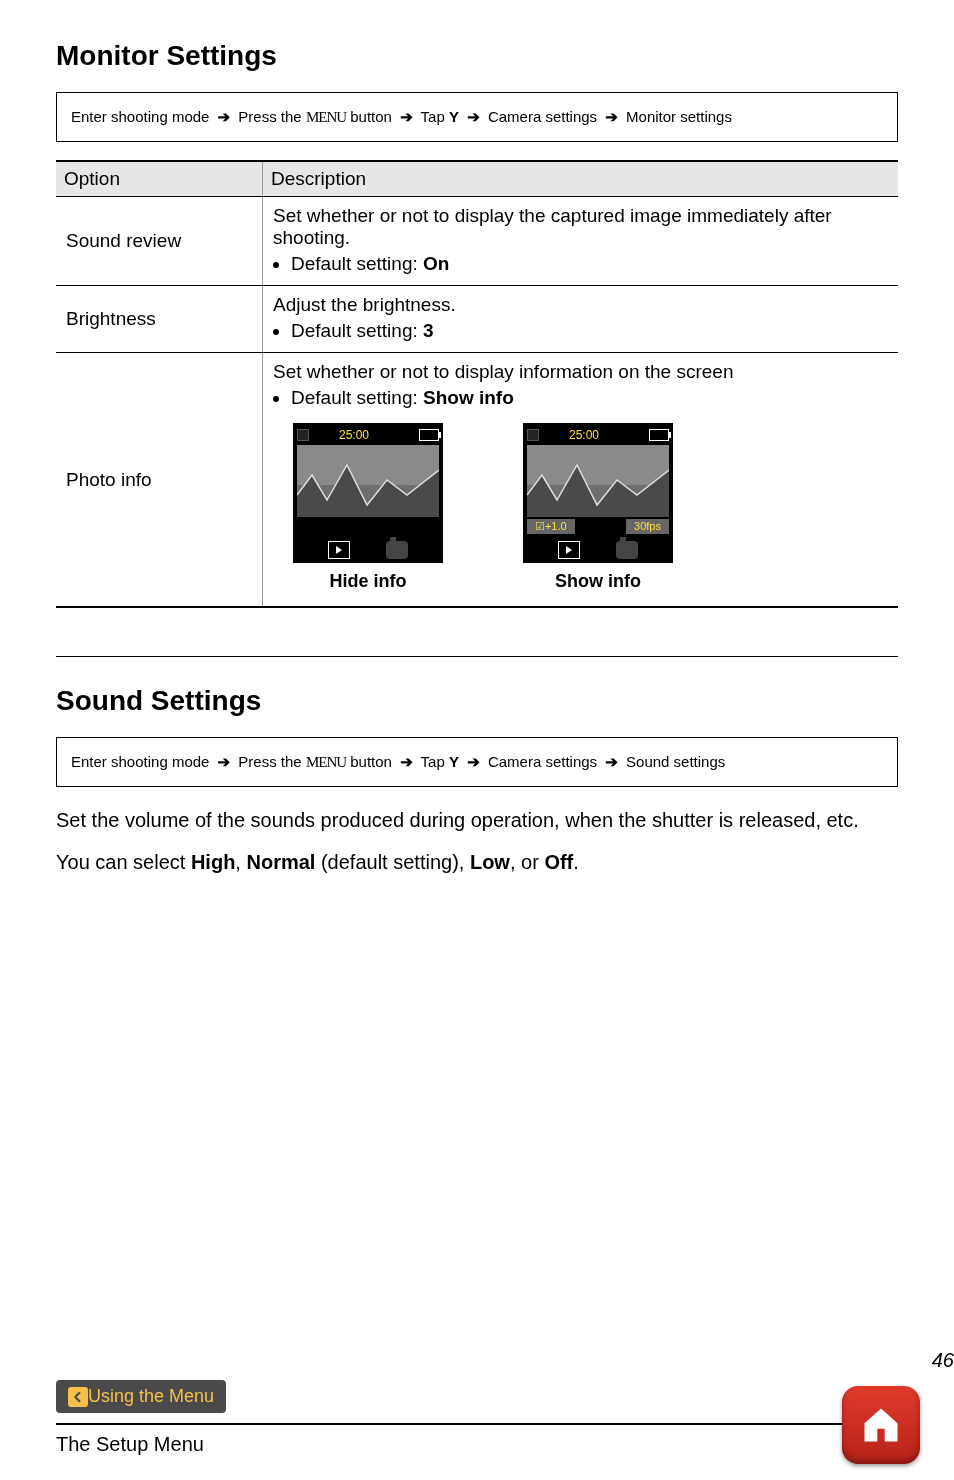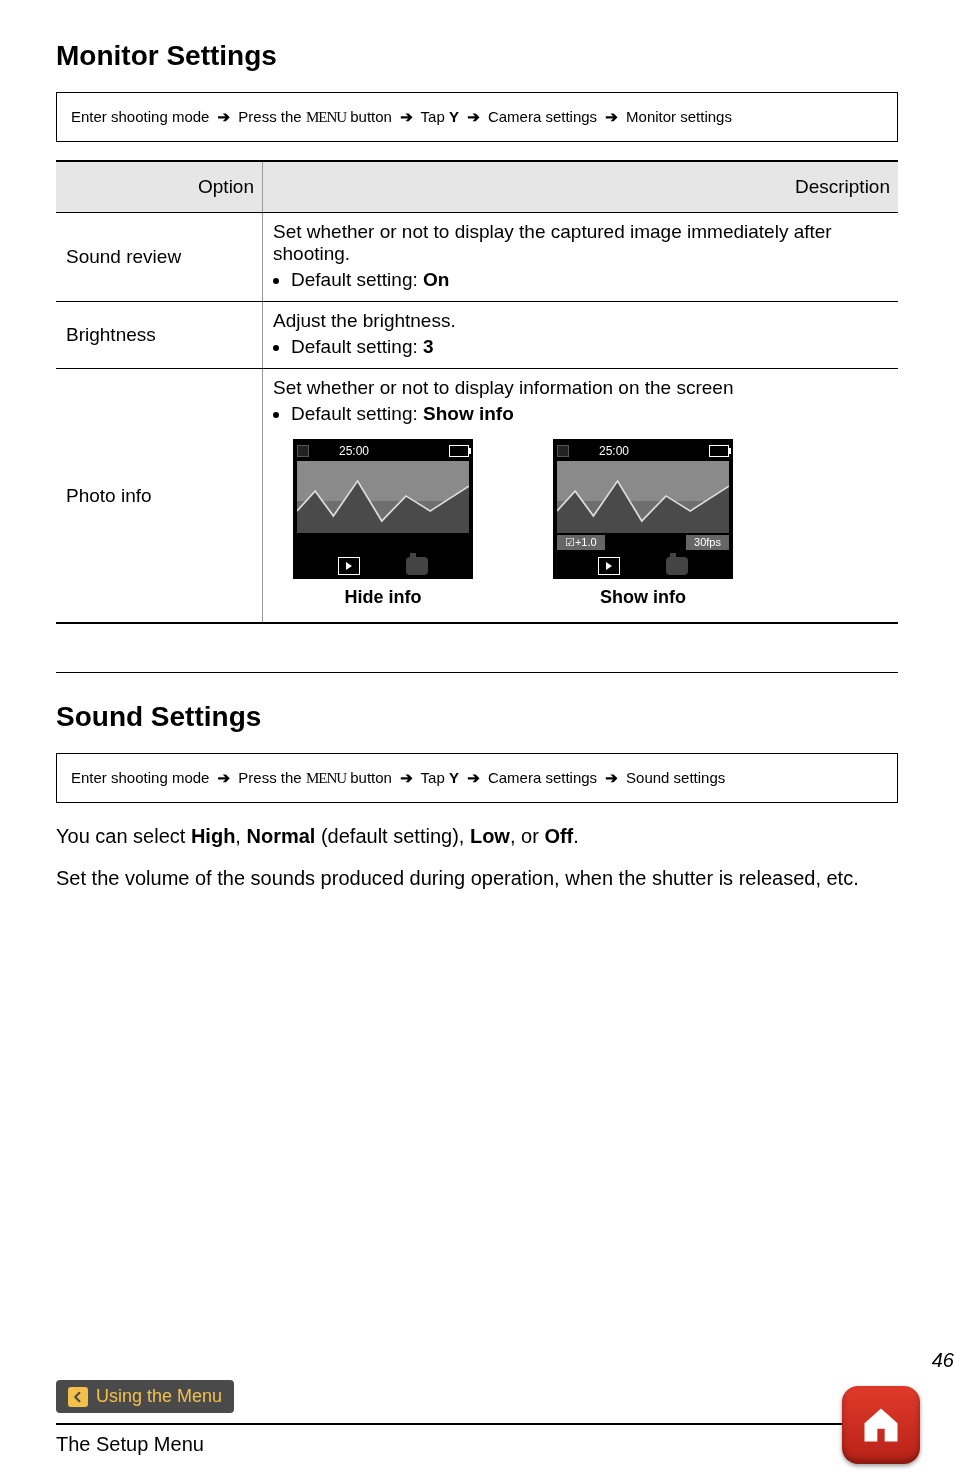--- a/index.html
+++ b/index.html
@@ -42,22 +42,22 @@
   font-size: 19px;
   margin-bottom: 48px;
 }
 table.settings th {
   background: #e6e6e6;
   border-top: 2px solid #000;
   border-bottom: 1px solid #000;
   border-left: 1px solid #999;
   border-right: 1px solid #999;
   font-weight: normal;
-  padding: 14px 8px;
-  text-align: right;
+  padding: 6px 8px;
+  text-align: left;
 }
 table.settings th:first-child { border-left: none; }
 table.settings th:last-child { border-right: none; }
 table.settings td {
   border-top: 1px solid #000;
   border-bottom: 1px solid #000;
   border-left: 1px solid #999;
   border-right: 1px solid #999;
   padding: 8px 10px;
   vertical-align: top;
@@ -75,25 +75,25 @@
   margin-top: 14px;
   margin-bottom: 6px;
   padding-left: 20px;
 }
 .thumb {
   display: flex;
   flex-direction: column;
   align-items: center;
 }
 .thumb-screen {
-  width: 180px;
+  width: 150px;
   height: 140px;
   background: #000;
   position: relative;
-  color: #ffffff;
+  color: #fde047;
 }
 .ts-top {
   position: absolute;
   top: 4px; left: 4px; right: 4px;
   display: flex;
   align-items: center;
   font-size: 11px;
 }
 .ts-rec { width: 10px; height: 10px; background: #222; border:1px solid #555; margin-right:6px; }
 .ts-count { font-size: 12px; padding: 1px 4px; flex:0 0 auto; margin:0 auto 0 20px; }
@@ -138,21 +138,20 @@
   padding: 0 56px 24px 56px;
 }
 .chip-btn {
   display:inline-flex;
   align-items:center;
   background:#4a4a4a;
   border-radius:4px;
   padding:6px 12px;
   color:#f5c04a;
   font-size:18px;
-  gap:8px;
   justify-content:center;
 }
 .chip-btn .back-ic {
   width:20px; height:20px;
   background:#f5c04a;
   border-radius:3px;
   display:flex; align-items:center; justify-content:center;
   color:#4a4a4a;
   font-weight:bold;
 }
@@ -304,24 +303,24 @@
     <span>button</span>
     <span class="arrow">➔</span>
     <span>Tap</span>
     <span class="wrench">Y</span>
     <span class="arrow">➔</span>
     <span>Camera settings</span>
     <span class="arrow">➔</span>
     <span>Sound settings</span>
   </div>
 
+  <div class="body-text">Set the volume of the sounds produced during operation, when the shutter is released, etc.</div>
   <div class="body-text">
     <span>You can select </span><b>High</b><span>, </span><b>Normal</b><span> (default setting), </span><b>Low</b><span>, or </span><b>Off</b><span>.</span>
   </div>
-  <div class="body-text">Set the volume of the sounds produced during operation, when the shutter is released, etc.</div>
 
 </div>
 
 <div class="page-num">46</div>
 
 <div class="footer">
   <a class="chip-btn">
     <span class="back-ic">
       <svg viewBox="0 0 20 20" width="14" height="14">
           <path d="M12 4 L6 10 L12 16" stroke="#4a4a4a" stroke-width="3" fill="none" stroke-linecap="round" stroke-linejoin="round"></path>

